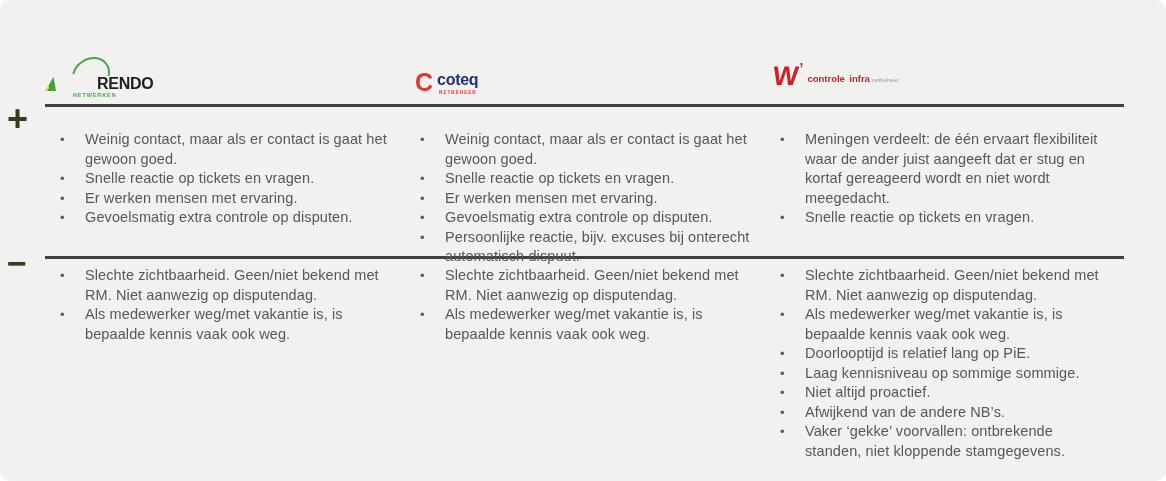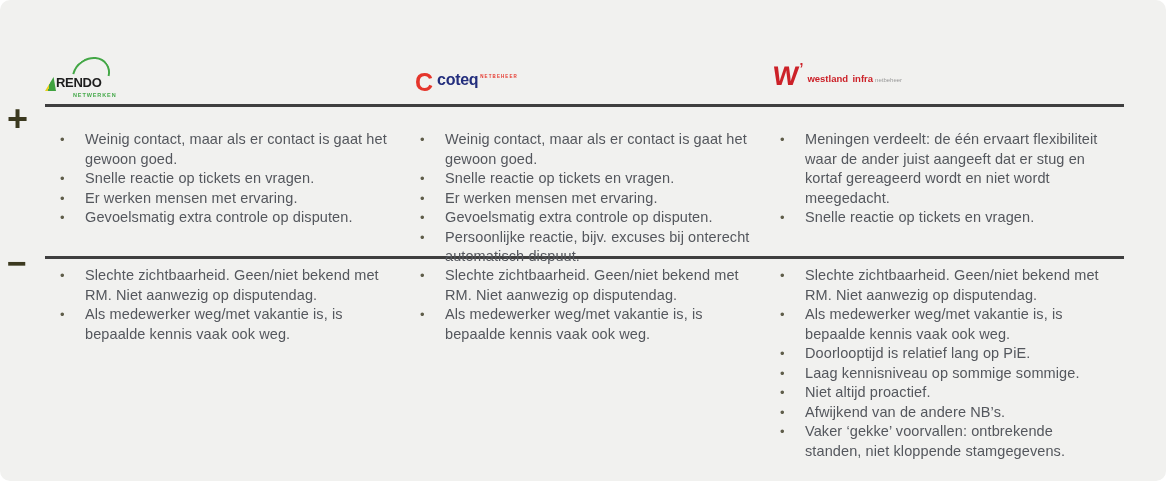--- a/index.html
+++ b/index.html
@@ -21,28 +21,28 @@
   .logo{position:absolute;}
 
   .rendo-logo{left:45px;top:62px;width:110px;height:40px;}
   .rendo-arc{position:absolute;left:26px;top:-4px;width:36px;height:30px;
              border:2.5px solid #43a746;border-radius:50%;
              border-bottom-color:transparent;border-left-color:transparent;
              transform:rotate(-35deg);}
   .rendo-tri{position:absolute;left:0px;top:15px;width:11px;height:14px;
              background:linear-gradient(100deg,#e8cf1a 42%,#3fa23f 42%);
              clip-path:polygon(0 100%,78% 0,100% 100%);}
-  .rendo-name{position:absolute;left:11px;top:13px;font-size:13px;font-weight:700;
-              color:#1d1d1d;letter-spacing:-0.3px;}
+  .rendo-name{position:absolute;left:11px;top:13px;font-size:16px;font-weight:700;
+              color:#1d1d1d;letter-spacing:-0.3px;padding-left:41px;}
   .rendo-sub{position:absolute;left:28px;top:30px;font-size:5.5px;font-weight:700;
              color:#45a94a;letter-spacing:0.9px;}
 
   .coteq-logo{left:415px;top:69px;height:30px;display:flex;align-items:flex-start;}
   .coteq-c{font-size:25px;line-height:26px;font-weight:800;color:#e5352b;}
-  .coteq-text{margin-left:4px;display:flex;flex-direction:row;margin-top:3px;}
+  .coteq-text{margin-left:4px;display:flex;flex-direction:column;margin-top:3px;}
   .coteq-name{font-size:16px;line-height:16px;font-weight:800;color:#232e7d;letter-spacing:-0.3px;}
   .coteq-sub{font-size:4.5px;font-weight:700;color:#e5352b;letter-spacing:1.1px;margin-top:2px;margin-left:2px;}
 
   .wl-logo{left:773px;top:62px;display:flex;align-items:flex-start;}
   .wl-w{font-size:27px;line-height:28px;font-weight:800;color:#cc2128;transform:skewX(-6deg);}
   .wl-mark{font-size:14px;font-weight:800;color:#cc2128;margin-left:1px;margin-top:-2px;}
   .wl-text{margin-left:4px;margin-top:6px;}
   .wl-line1{font-size:9.5px;line-height:10px;font-weight:700;color:#cc2128;}
   .wl-line2{font-size:9.5px;line-height:10px;font-weight:700;color:#cc2128;}
   .wl-sub{font-size:6px;font-weight:400;color:#9a9a9a;margin-left:2px;}
@@ -79,21 +79,21 @@
     <span class="coteq-text">
       <span class="coteq-name">coteq</span>
       <span class="coteq-sub">NETBEHEER</span>
     </span>
   </div>
 
   <div class="logo wl-logo">
     <span class="wl-w">W</span>
     <span class="wl-mark">’</span>
     <span class="wl-text">
-      <span class="wl-line1">westland</span>
+      <span class="wl-line1">controle</span>
       <span class="wl-line2"><span>infra</span><span class="wl-sub">netbeheer</span></span>
     </span>
   </div>
 
   <div class="rule rule-1"></div>
   <div class="rule rule-2"></div>
 
   <div class="row-symbol sym-plus">+</div>
   <div class="row-symbol sym-minus">−</div>
 

